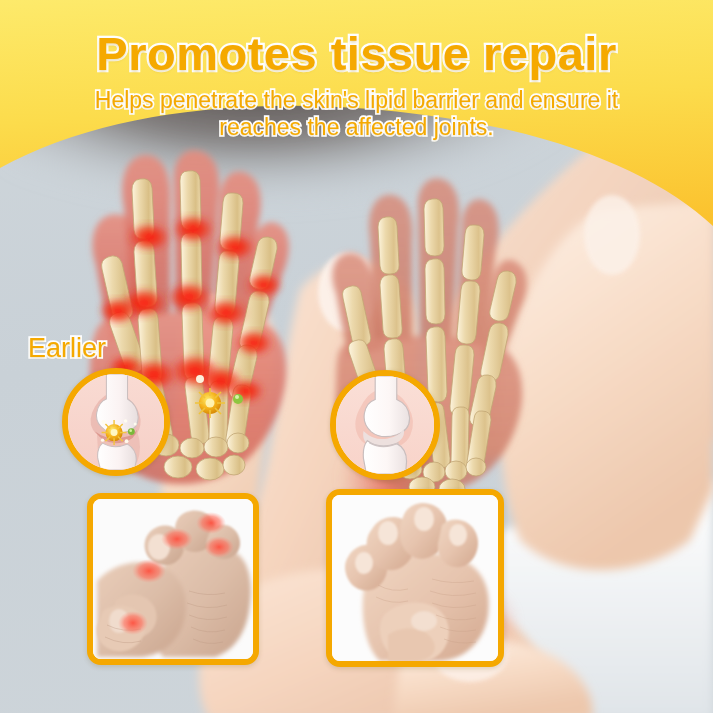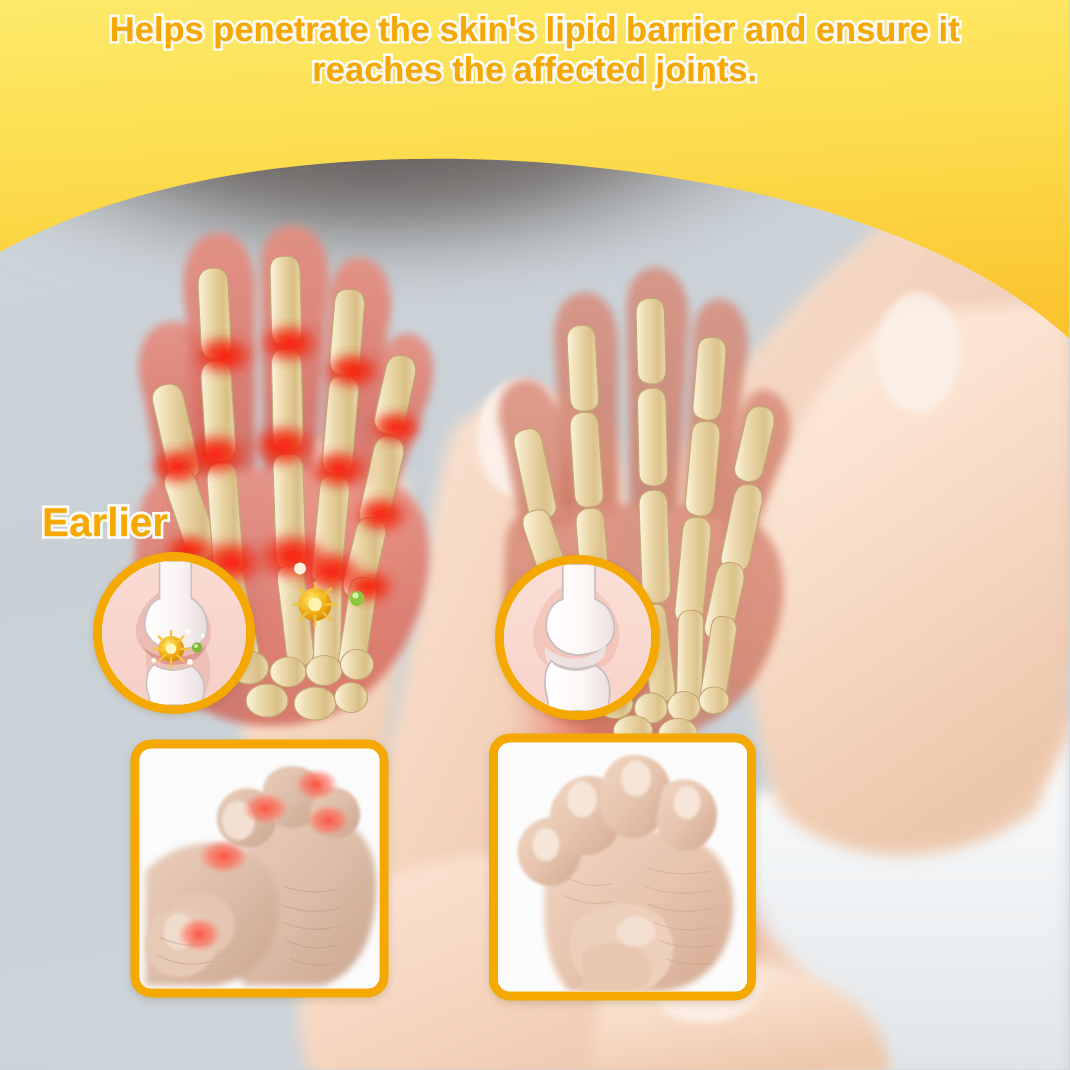--- a/index.html
+++ b/index.html
@@ -33,39 +33,39 @@
   .title {
     font-size:47px; font-weight:bold; letter-spacing:.5px;
     color:#F5A900;
     -webkit-text-stroke:4.5px #ffffff;
     paint-order:stroke fill;
     margin-top:28px;
     line-height:1.12;
     text-shadow:0 2px 3px rgba(180,140,20,.28);
   }
   .subtitle {
-    font-size:23px; font-weight:bold;
+    font-size:23px; font-weight:normal;
     color:#F5A900;
     -webkit-text-stroke:3.4px #ffffff;
     paint-order:stroke fill;
     line-height:1.18;
     margin-top:6px;
     padding:0 52px;
     text-shadow:0 1px 2px rgba(170,130,20,.25);
   }
 
   
   .hand { position:absolute; }
   .hand svg { width:100%; height:100%; display:block; }
   .hand-left  { left:58px;  top:145px; width:250px; height:345px; }
   .hand-right { left:318px; top:165px; width:230px; height:325px; }
 
   
   .cmp-label {
-    position:absolute; font-size:27px; font-weight:bold;
+    position:absolute; font-size:27px; font-weight:normal;
     color:#F5A900; -webkit-text-stroke:3.6px #fff; paint-order:stroke fill;
     white-space:nowrap;
     text-shadow:0 1px 2px rgba(170,130,20,.25);
   }
   .label-earlier    { left:28px;  top:333px; }
   .label-afterwards { left:250px; top:333px; }
 
   
   .joint-circle {
     position:absolute; border-radius:50%;
@@ -187,20 +187,21 @@
         <path d="M0 0 H713 V250 H0 Z
                  M0 168
                  C130 96 330 92 500 128
                  C600 150 670 186 713 226
                  L713 250 L0 250 Z" fill="url(#yel)" fill-rule="evenodd"></path>
       </g>
     </svg>
   </div>
 
   <div class="head-text">
+    <div class="title">Promotes tissue repair</div>
     <div class="subtitle">Helps penetrate the skin's lipid barrier and ensure it reaches the affected joints.</div>
   </div>
 
   <div class="hand hand-left">
     <svg viewBox="0 0 250 345">
       <defs>
         <linearGradient id="bone" x1="0" y1="0" x2="1" y2="0">
           <stop offset="0%" stop-color="#fdf4dd"></stop>
           <stop offset="35%" stop-color="#ecd9ac"></stop>
           <stop offset="75%" stop-color="#d9bf86"></stop>

